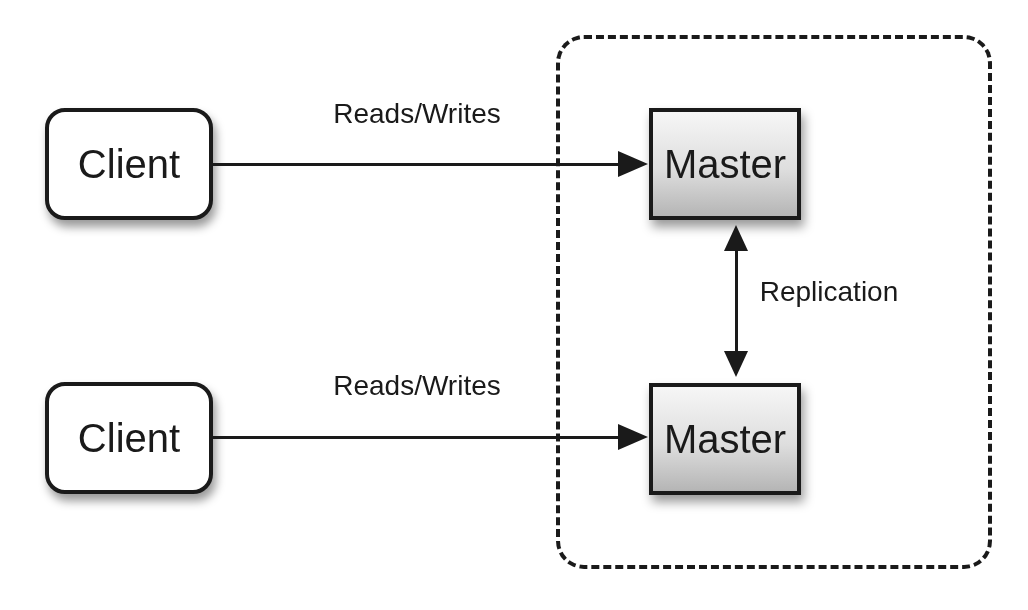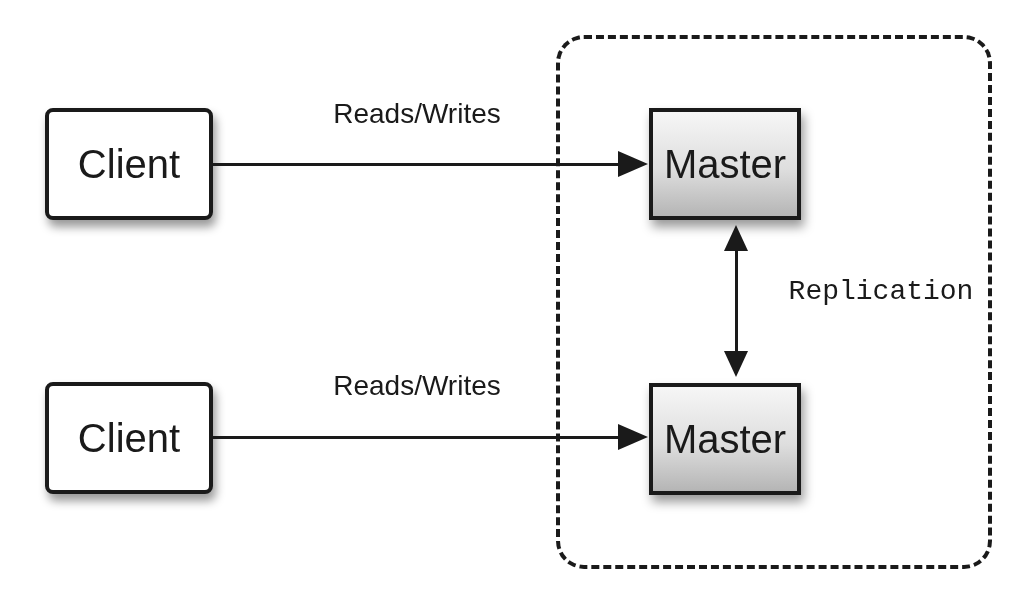--- a/index.html
+++ b/index.html
@@ -35,21 +35,21 @@
     justify-content: center;
     font-size: 40px;
     line-height: 1;
     box-shadow: 3px 7px 10px rgba(0,0,0,0.40);
     box-sizing: border-box;
   }
   .client {
     width: 168px;
     height: 112px;
     border: 4px solid var(--stroke, #1a1a1a);
-    border-radius: 8px;
+    border-radius: 20px;
     background: var(--client-fill, #ffffff);
   }
   .client-top { left: 45px; top: 108px; }
   .client-bottom { left: 45px; top: 382px; }
   .master {
     width: 152px;
     height: 112px;
     border: 4px solid var(--stroke, #1a1a1a);
     background: linear-gradient(to bottom,
       var(--master-fill-light, #f6f6f6) 0%,
@@ -106,21 +106,21 @@
   .edge-label {
     position: absolute;
     font-size: 28px;
     line-height: 1.1;
     text-align: center;
     white-space: nowrap;
     color: var(--stroke, #1a1a1a);
   }
   .label-rw-top { left: 214px; top: 99px; width: 406px; }
   .label-rw-bottom { left: 214px; top: 371px; width: 406px; }
-  .label-replication { left: 772px; top: 277px; width: 218px; font-family: Liberation Mono, monospace; }
+  .label-replication { left: 720px; top: 277px; width: 218px; }
 </style>
 </head>
 <body>
 
 <div class="canvas">
 
   <div class="dashed-group"></div>
 
   <div class="node client client-top">
     <span>Client</span>

